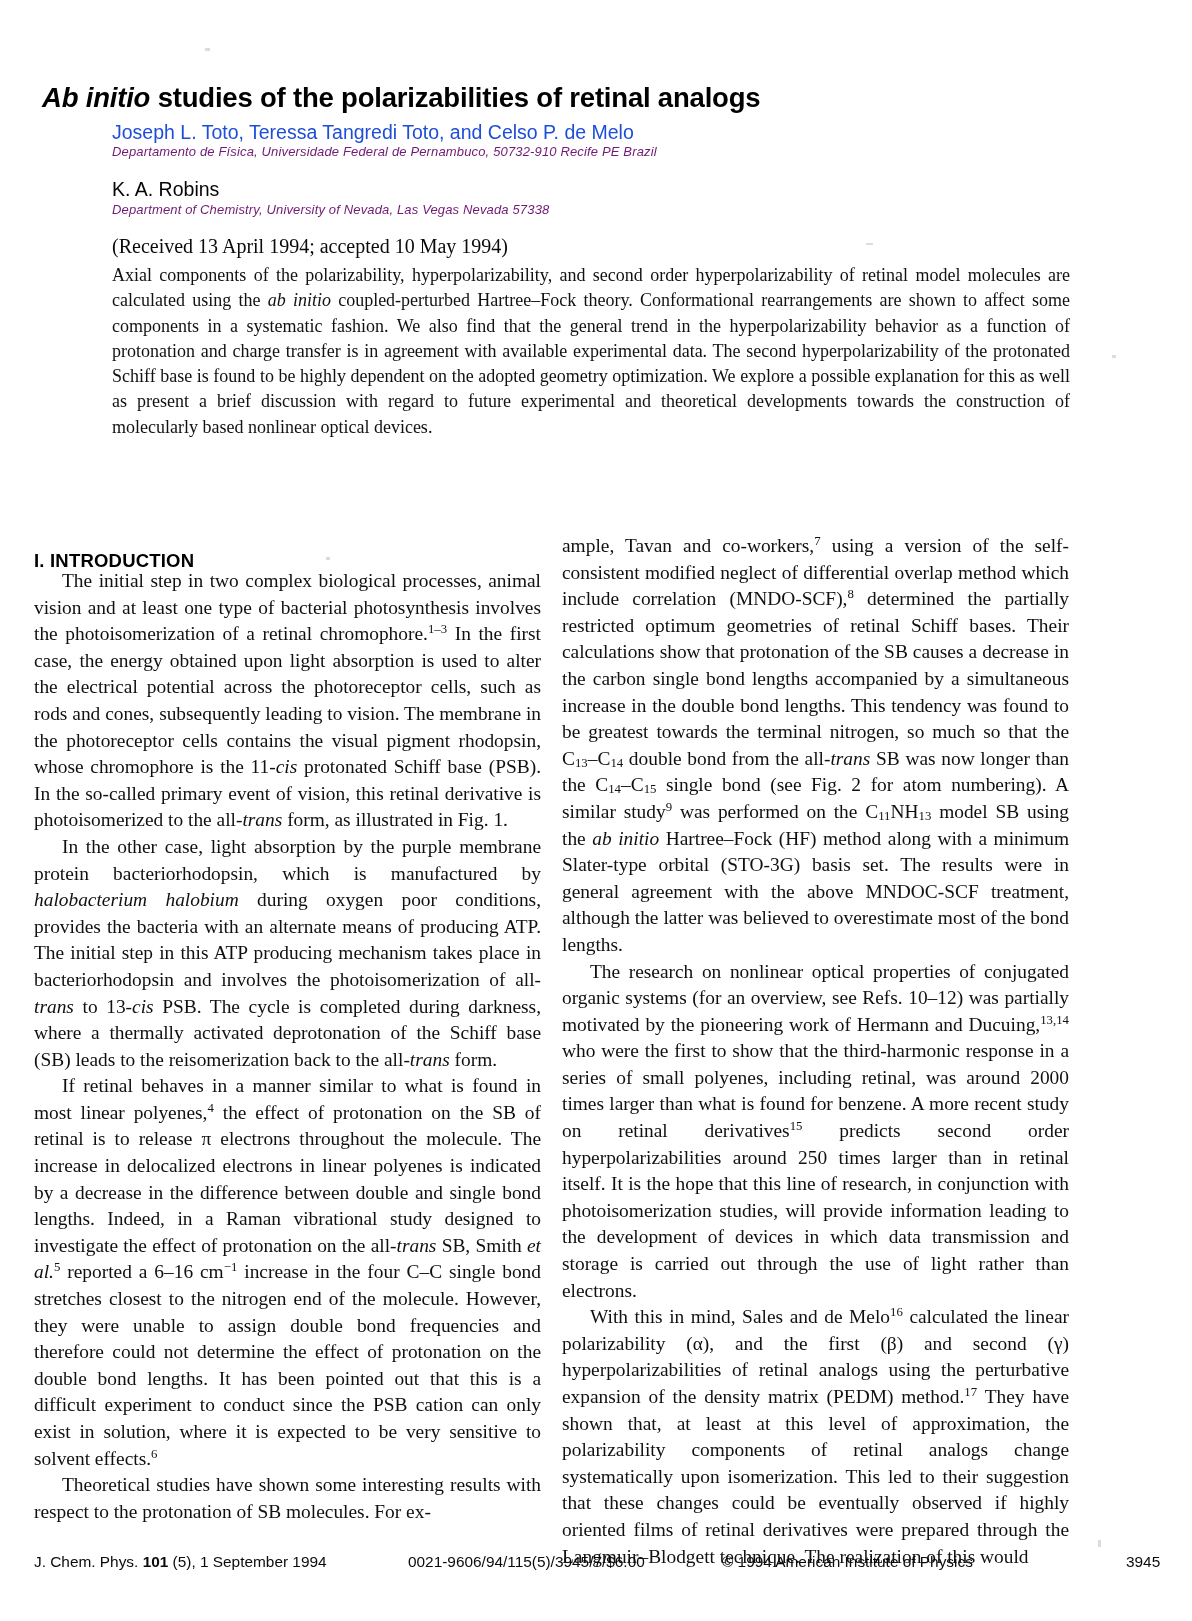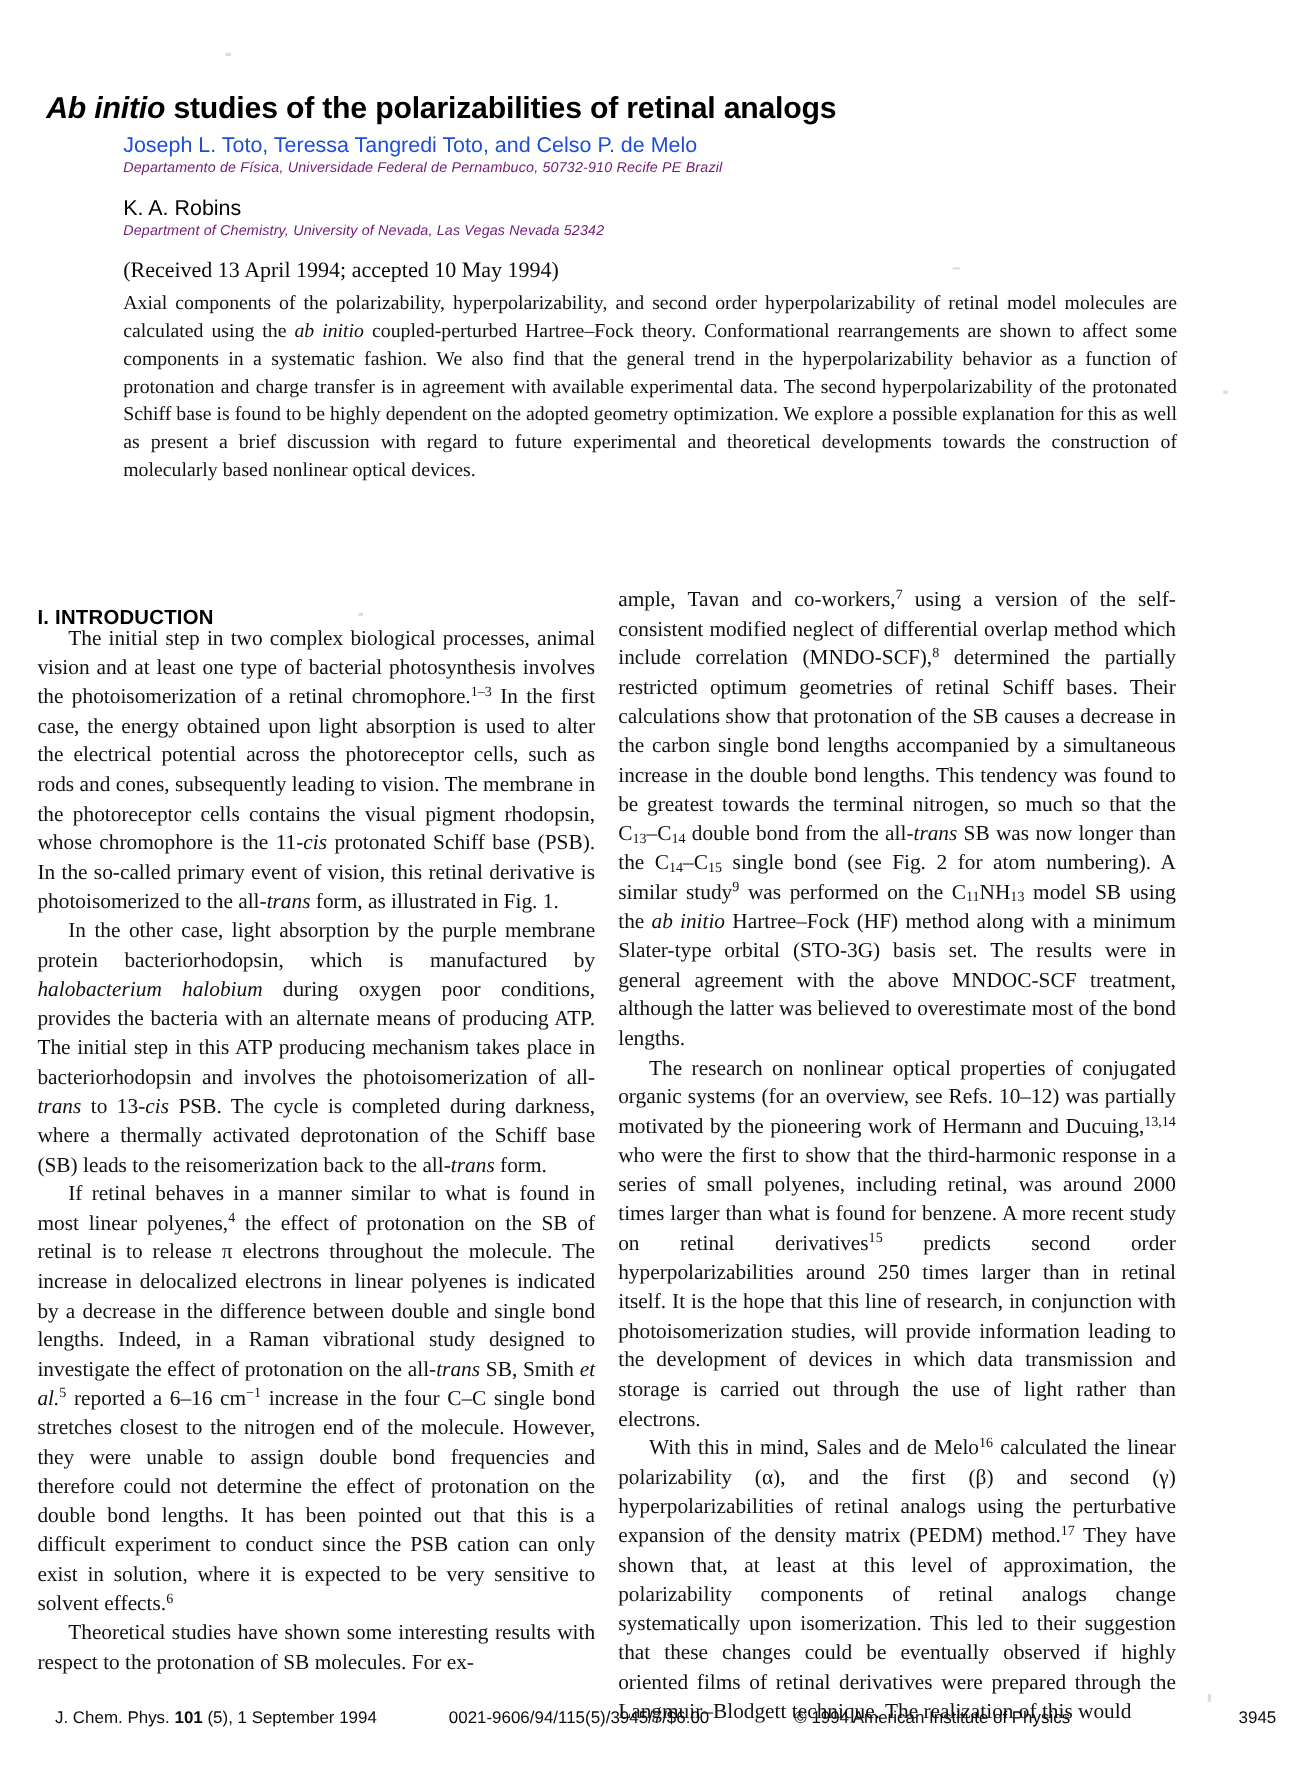--- a/index.html
+++ b/index.html
@@ -143,21 +143,21 @@
   .footer {
     position: absolute;
     left: 34px;
     top: 1553px;
     width: 1124px;
     font-family: "Liberation Sans", sans-serif;
     font-size: 15.4px;
     color: #0b0b0b;
     white-space: nowrap;
   }
-  .footer .f-journal { position: absolute; left: 16px; top: 0; text-align: right; }
+  .footer .f-journal { position: absolute; left: 0; top: 0; text-align: right; }
   .footer .f-issn    { position: absolute; left: 374px; top: 0; }
   .footer .f-copy    { position: absolute; left: 688px; top: 0; }
   .footer .f-page    { position: absolute; left: 1092px; top: 0; }
   .footer b { font-weight: bold; }
 
   
   .speck {
     position: absolute;
     background: #b9b9b9;
     opacity: 0.5;
@@ -173,21 +173,21 @@
   <div class="speck" style="left:1112px; top:355px; width:4px; height:3px;"></div>
   <div class="speck" style="left:1098px; top:1540px; width:3px; height:7px;"></div>
   <div class="speck" style="left:326px; top:557px; width:4px; height:3px;"></div>
 
   <h1 class="title"><span class="it">Ab initio</span><span> studies of the polarizabilities of retinal analogs</span></h1>
 
   <div class="authors">Joseph L. Toto, Teressa Tangredi Toto, and Celso P. de Melo</div>
   <div class="affil affil-1">Departamento de Física, Universidade Federal de Pernambuco, 50732-910 Recife PE Brazil</div>
 
   <div class="authors-2">K. A. Robins</div>
-  <div class="affil affil-2">Department of Chemistry, University of Nevada, Las Vegas Nevada 52342</div>
+  <div class="affil affil-2">Department of Chemistry, University of Nevada, Las Vegas Nevada 57338</div>
 
   <div class="received">(Received 13 April 1994; accepted 10 May 1994)</div>
 
   <div class="abstract"><span>Axial components of the polarizability, hyperpolarizability, and second order hyperpolarizability of retinal model molecules are calculated using the </span><span class="it">ab initio</span><span> coupled-perturbed Hartree–Fock theory. Conformational rearrangements are shown to affect some components in a systematic fashion. We also find that the general trend in the hyperpolarizability behavior as a function of protonation and charge transfer is in agreement with available experimental data. The second hyperpolarizability of the protonated Schiff base is found to be highly dependent on the adopted geometry optimization. We explore a possible explanation for this as well as present a brief discussion with regard to future experimental and theoretical developments towards the construction of molecularly based nonlinear optical devices.</span></div>
 
   <h2 class="section-head">I. INTRODUCTION</h2>
 
   <div class="col col-left">
 
     <p><span>The initial step in two complex biological processes, animal vision and at least one type of bacterial photosynthesis involves the photoisomerization of a retinal chromophore.</span><sup>1–3</sup><span> In the first case, the energy obtained upon light absorption is used to alter the electrical potential across the photoreceptor cells, such as rods and cones, subsequently leading to vision. The membrane in the photoreceptor cells contains the visual pigment rhodopsin, whose chromophore is the 11-</span><span class="it">cis</span><span> protonated Schiff base (PSB). In the so-called primary event of vision, this retinal derivative is photoisomerized to the all-</span><span class="it">trans</span><span> form, as illustrated in Fig. 1.</span></p>

